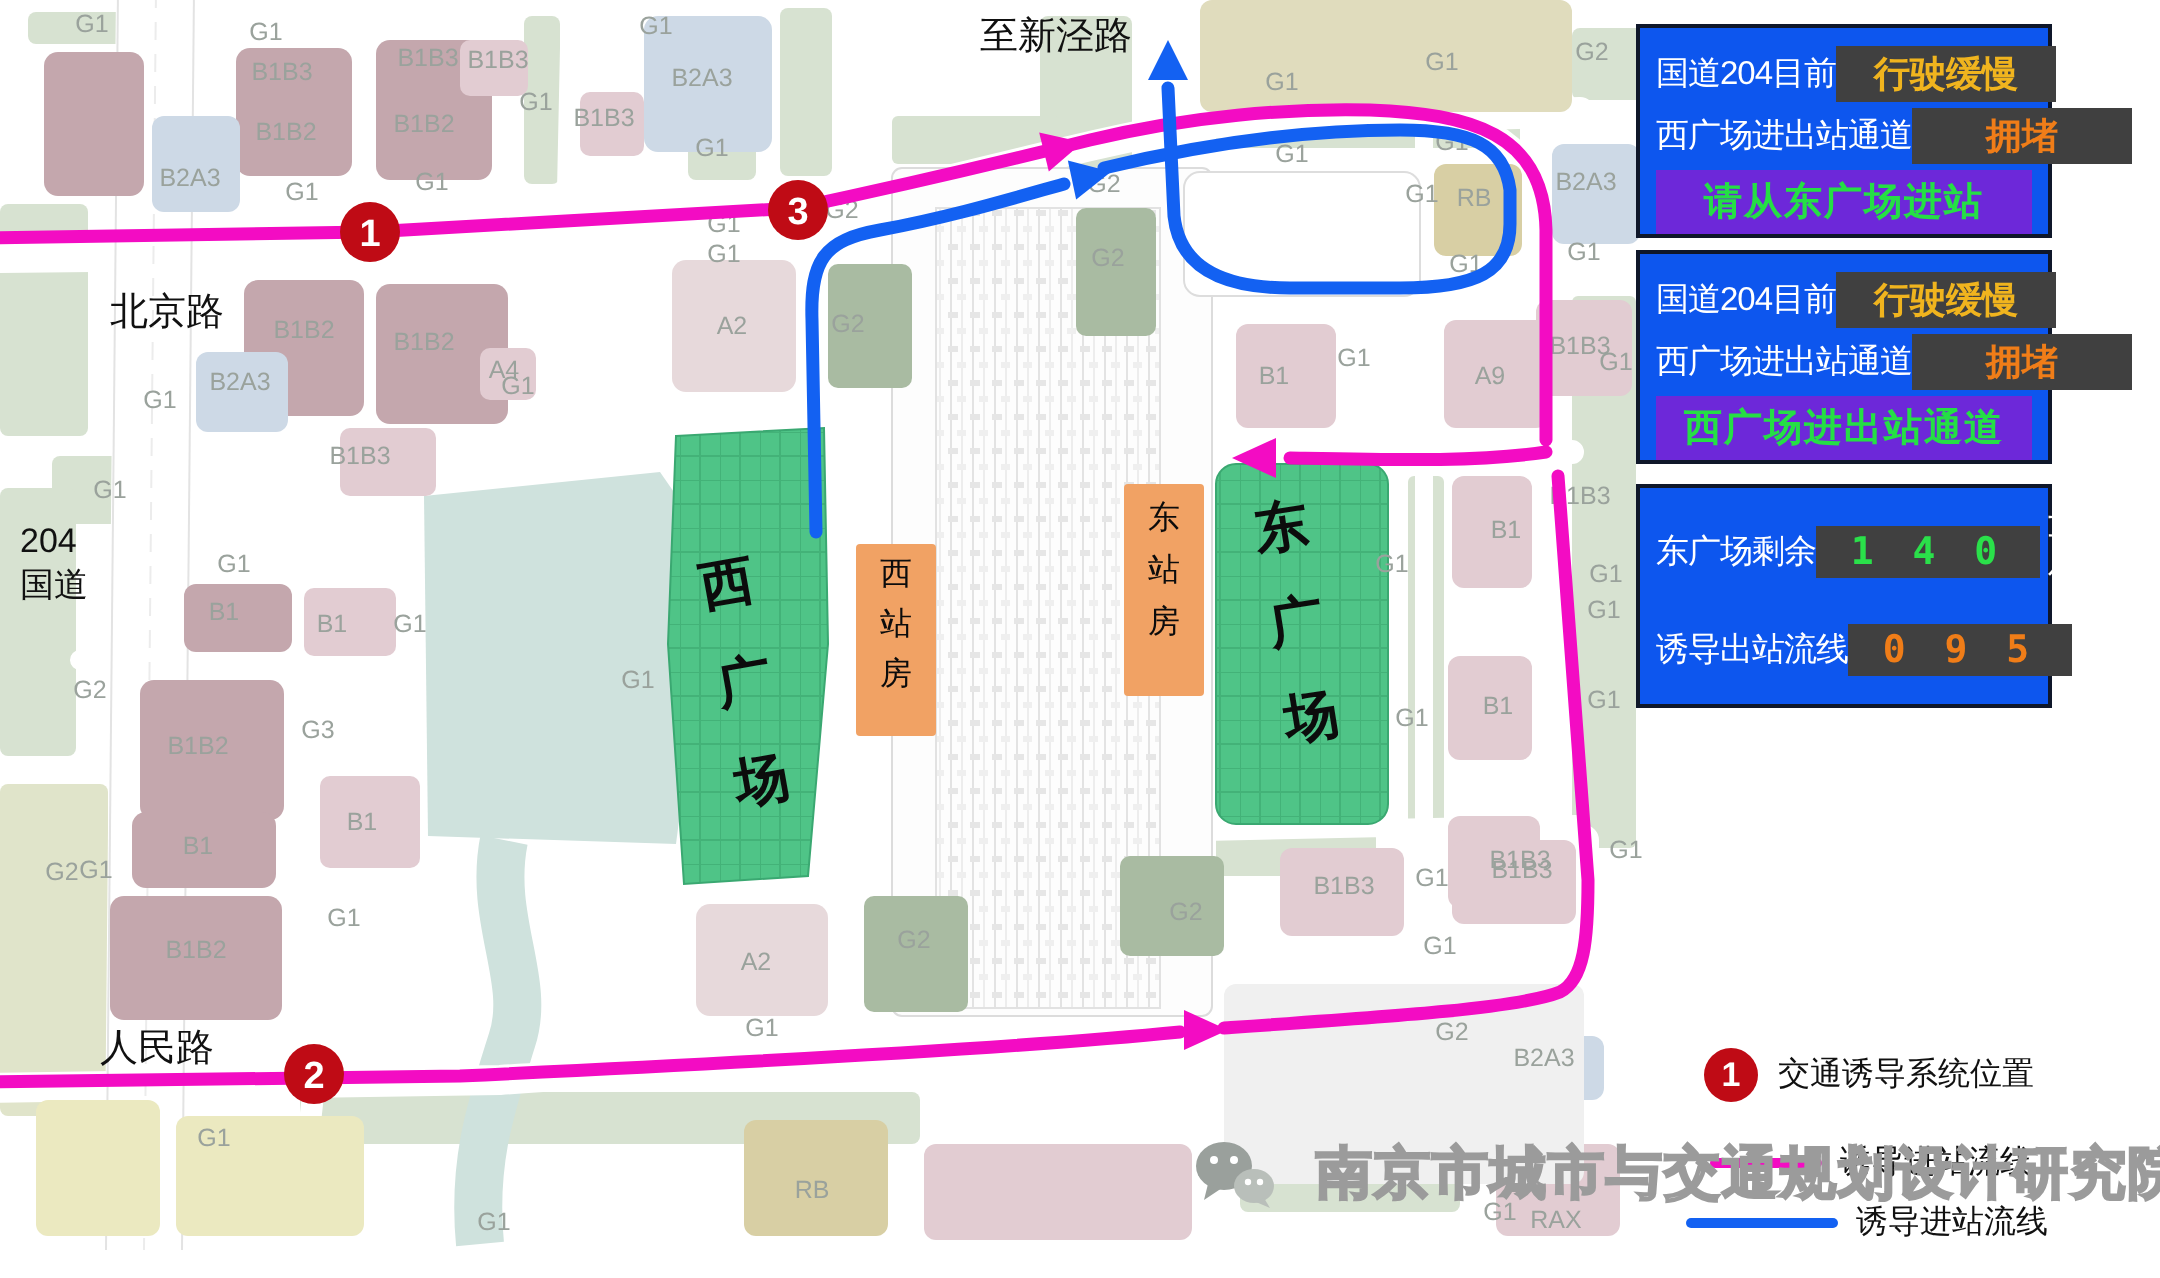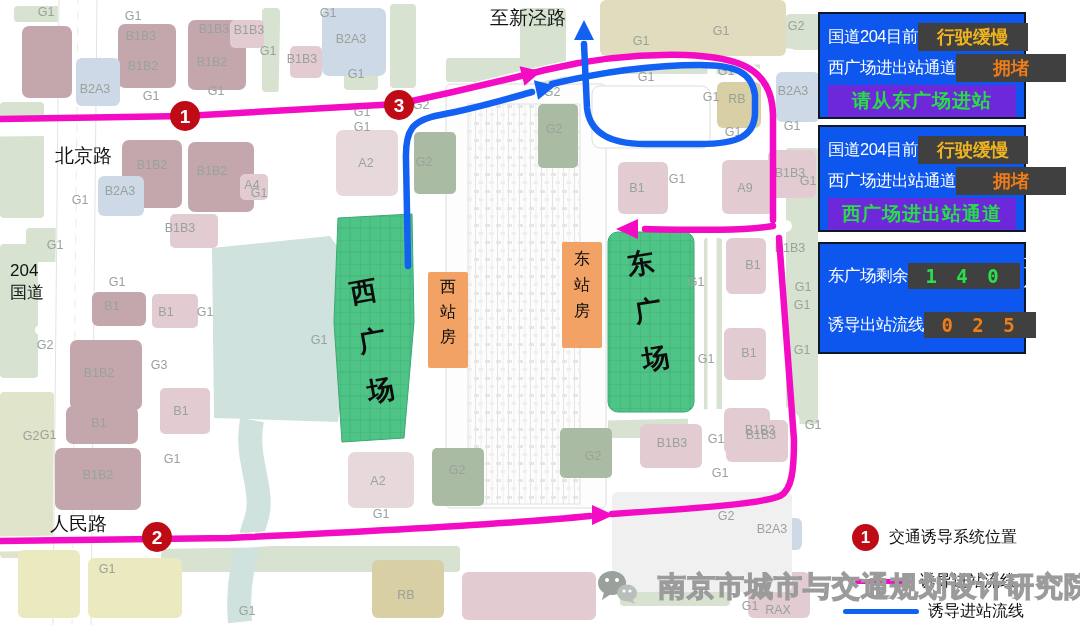--- a/index.html
+++ b/index.html
@@ -361,21 +361,21 @@
   </div>
 
   <div class="board board-parking" style="top:242px;height:112px">
     <div class="board-row">
       <span class="board-label">东广场剩余</span>
       <span class="board-value" style="color: rgb(42, 224, 74);">1 4 0</span>
       <span class="board-unit">车位</span>
     </div>
     <div class="board-row">
       <span class="board-label">诱导出站流线</span>
-      <span class="board-value" style="color: rgb(240, 125, 24);">0 2 5</span>
+      <span class="board-value" style="color: rgb(240, 125, 24);">0 9 5</span>
       <span class="board-unit">车位</span>
     </div>
   </div>
 
   <div id="legend">
     <div class="legend-row">
       <span class="legend-marker">1</span>
       <span class="legend-text">交通诱导系统位置</span>
     </div>
     <div class="legend-row">

